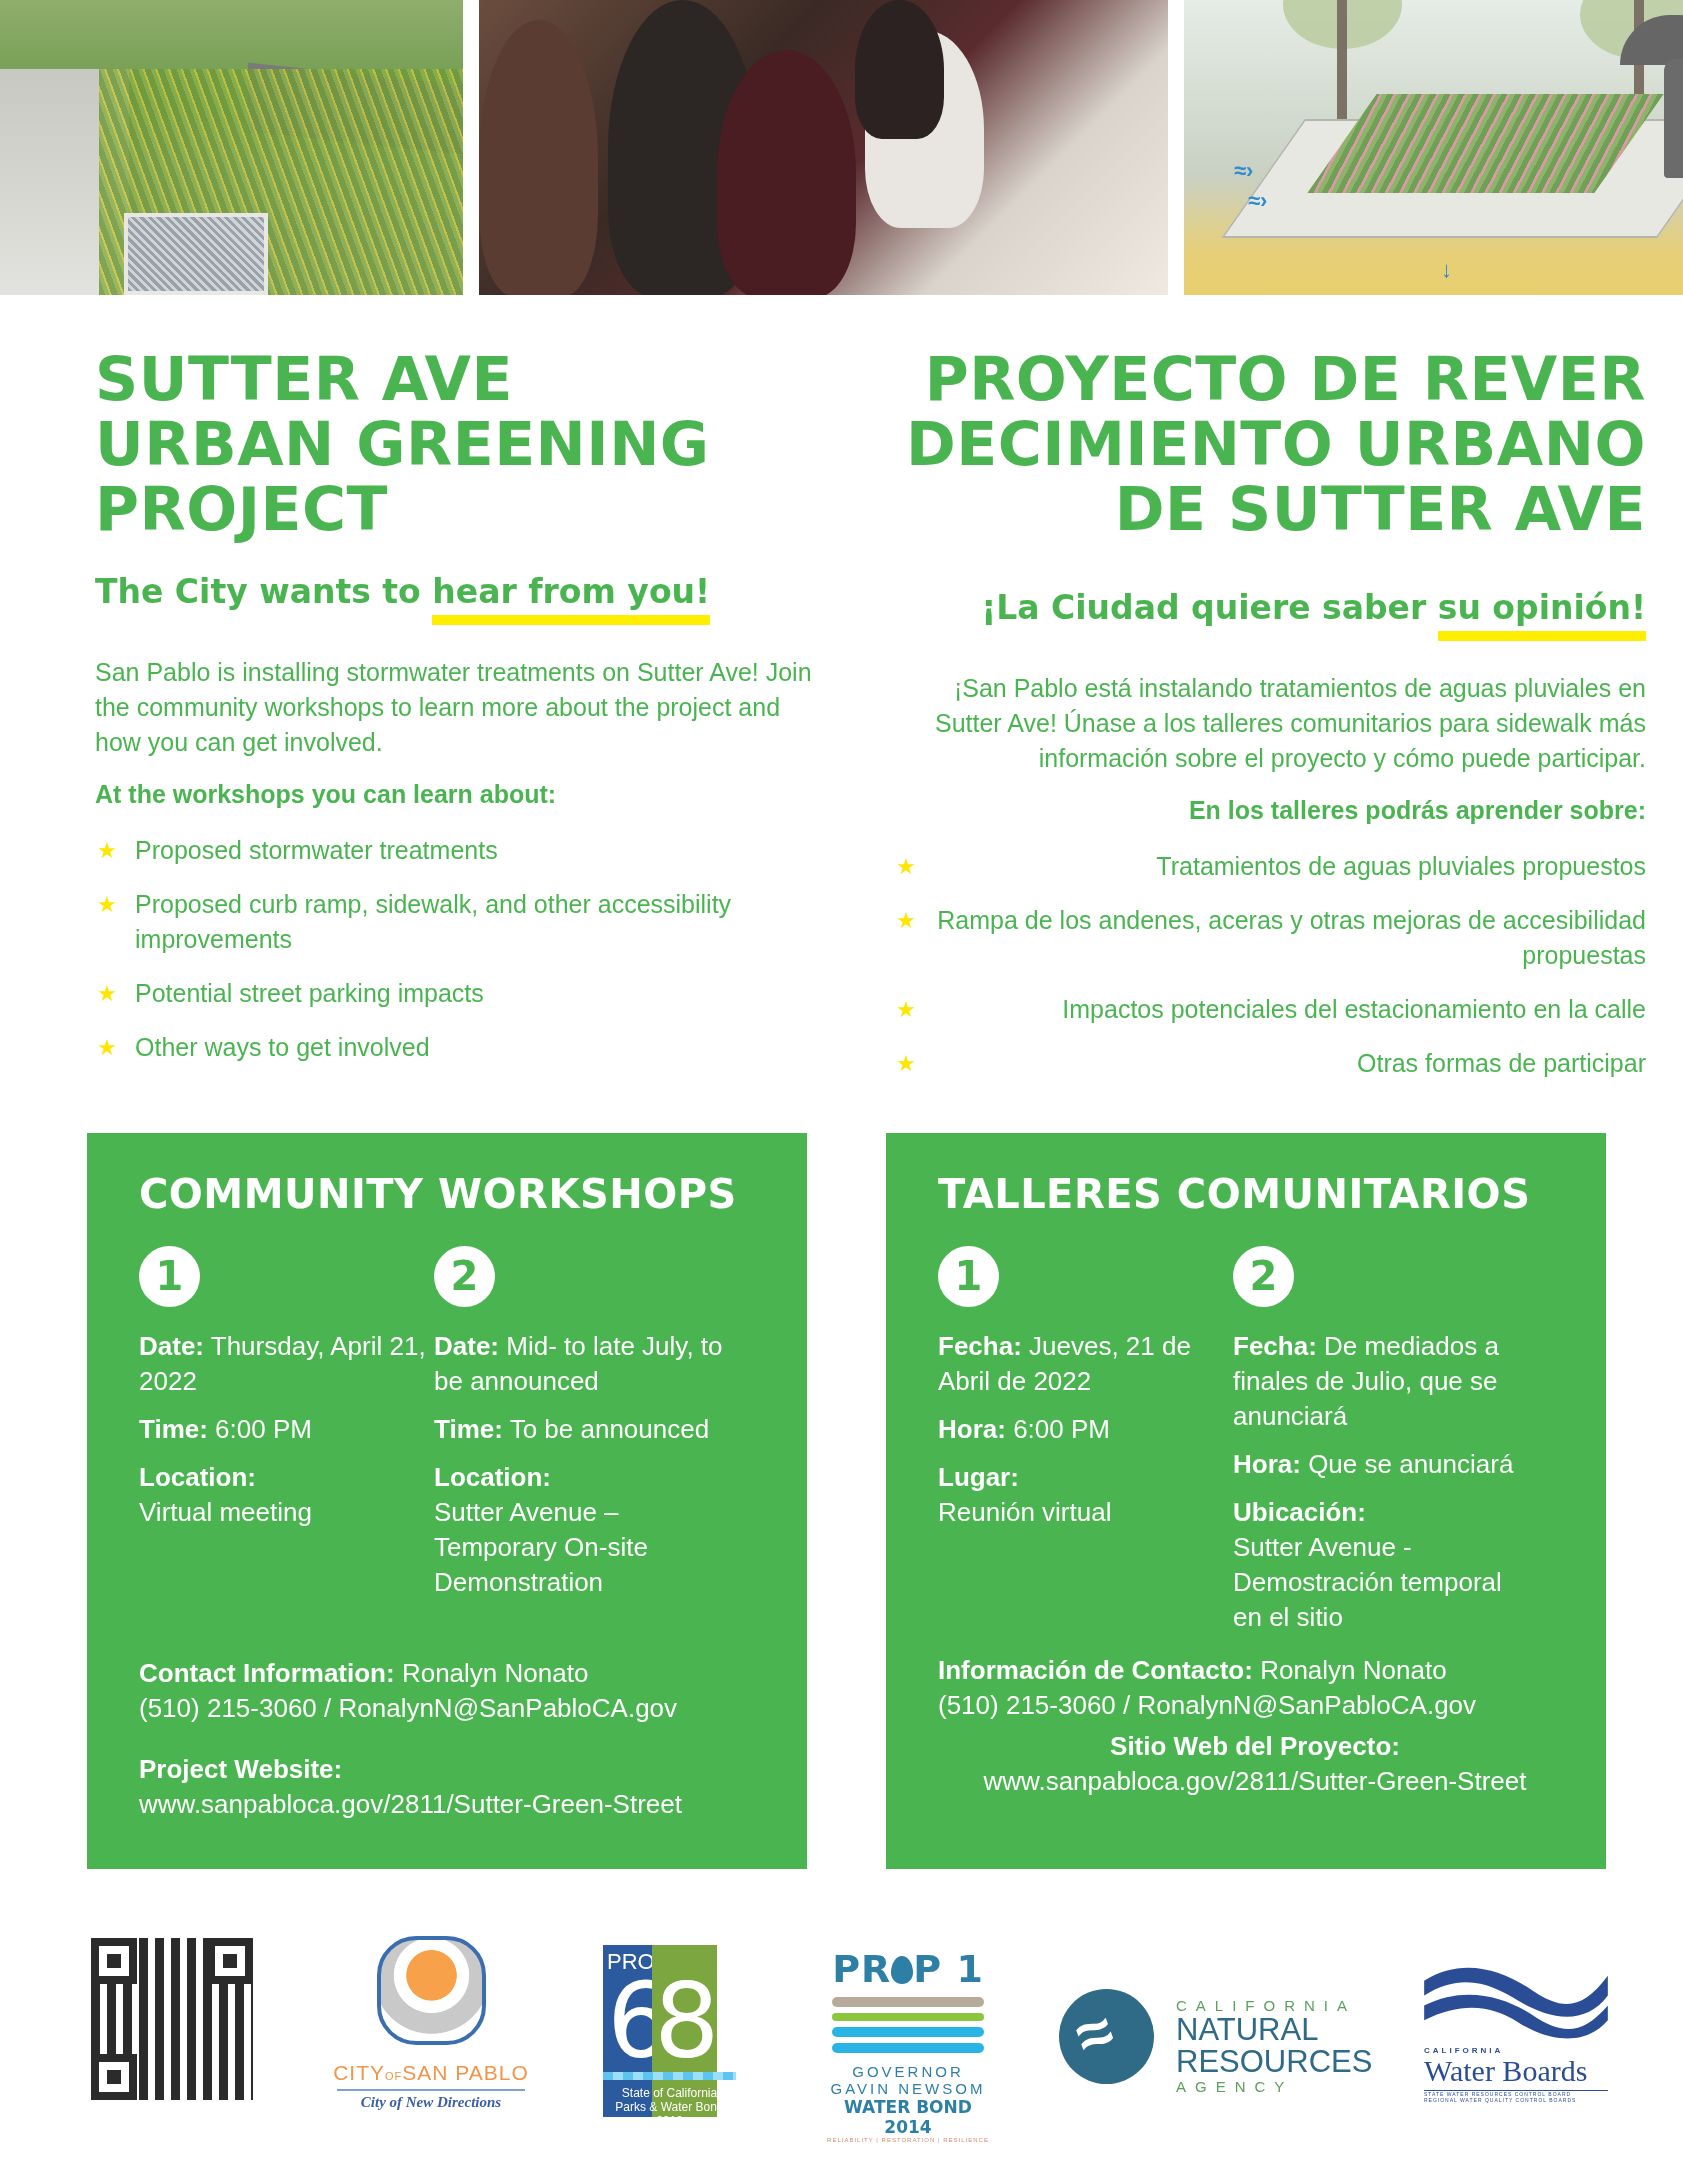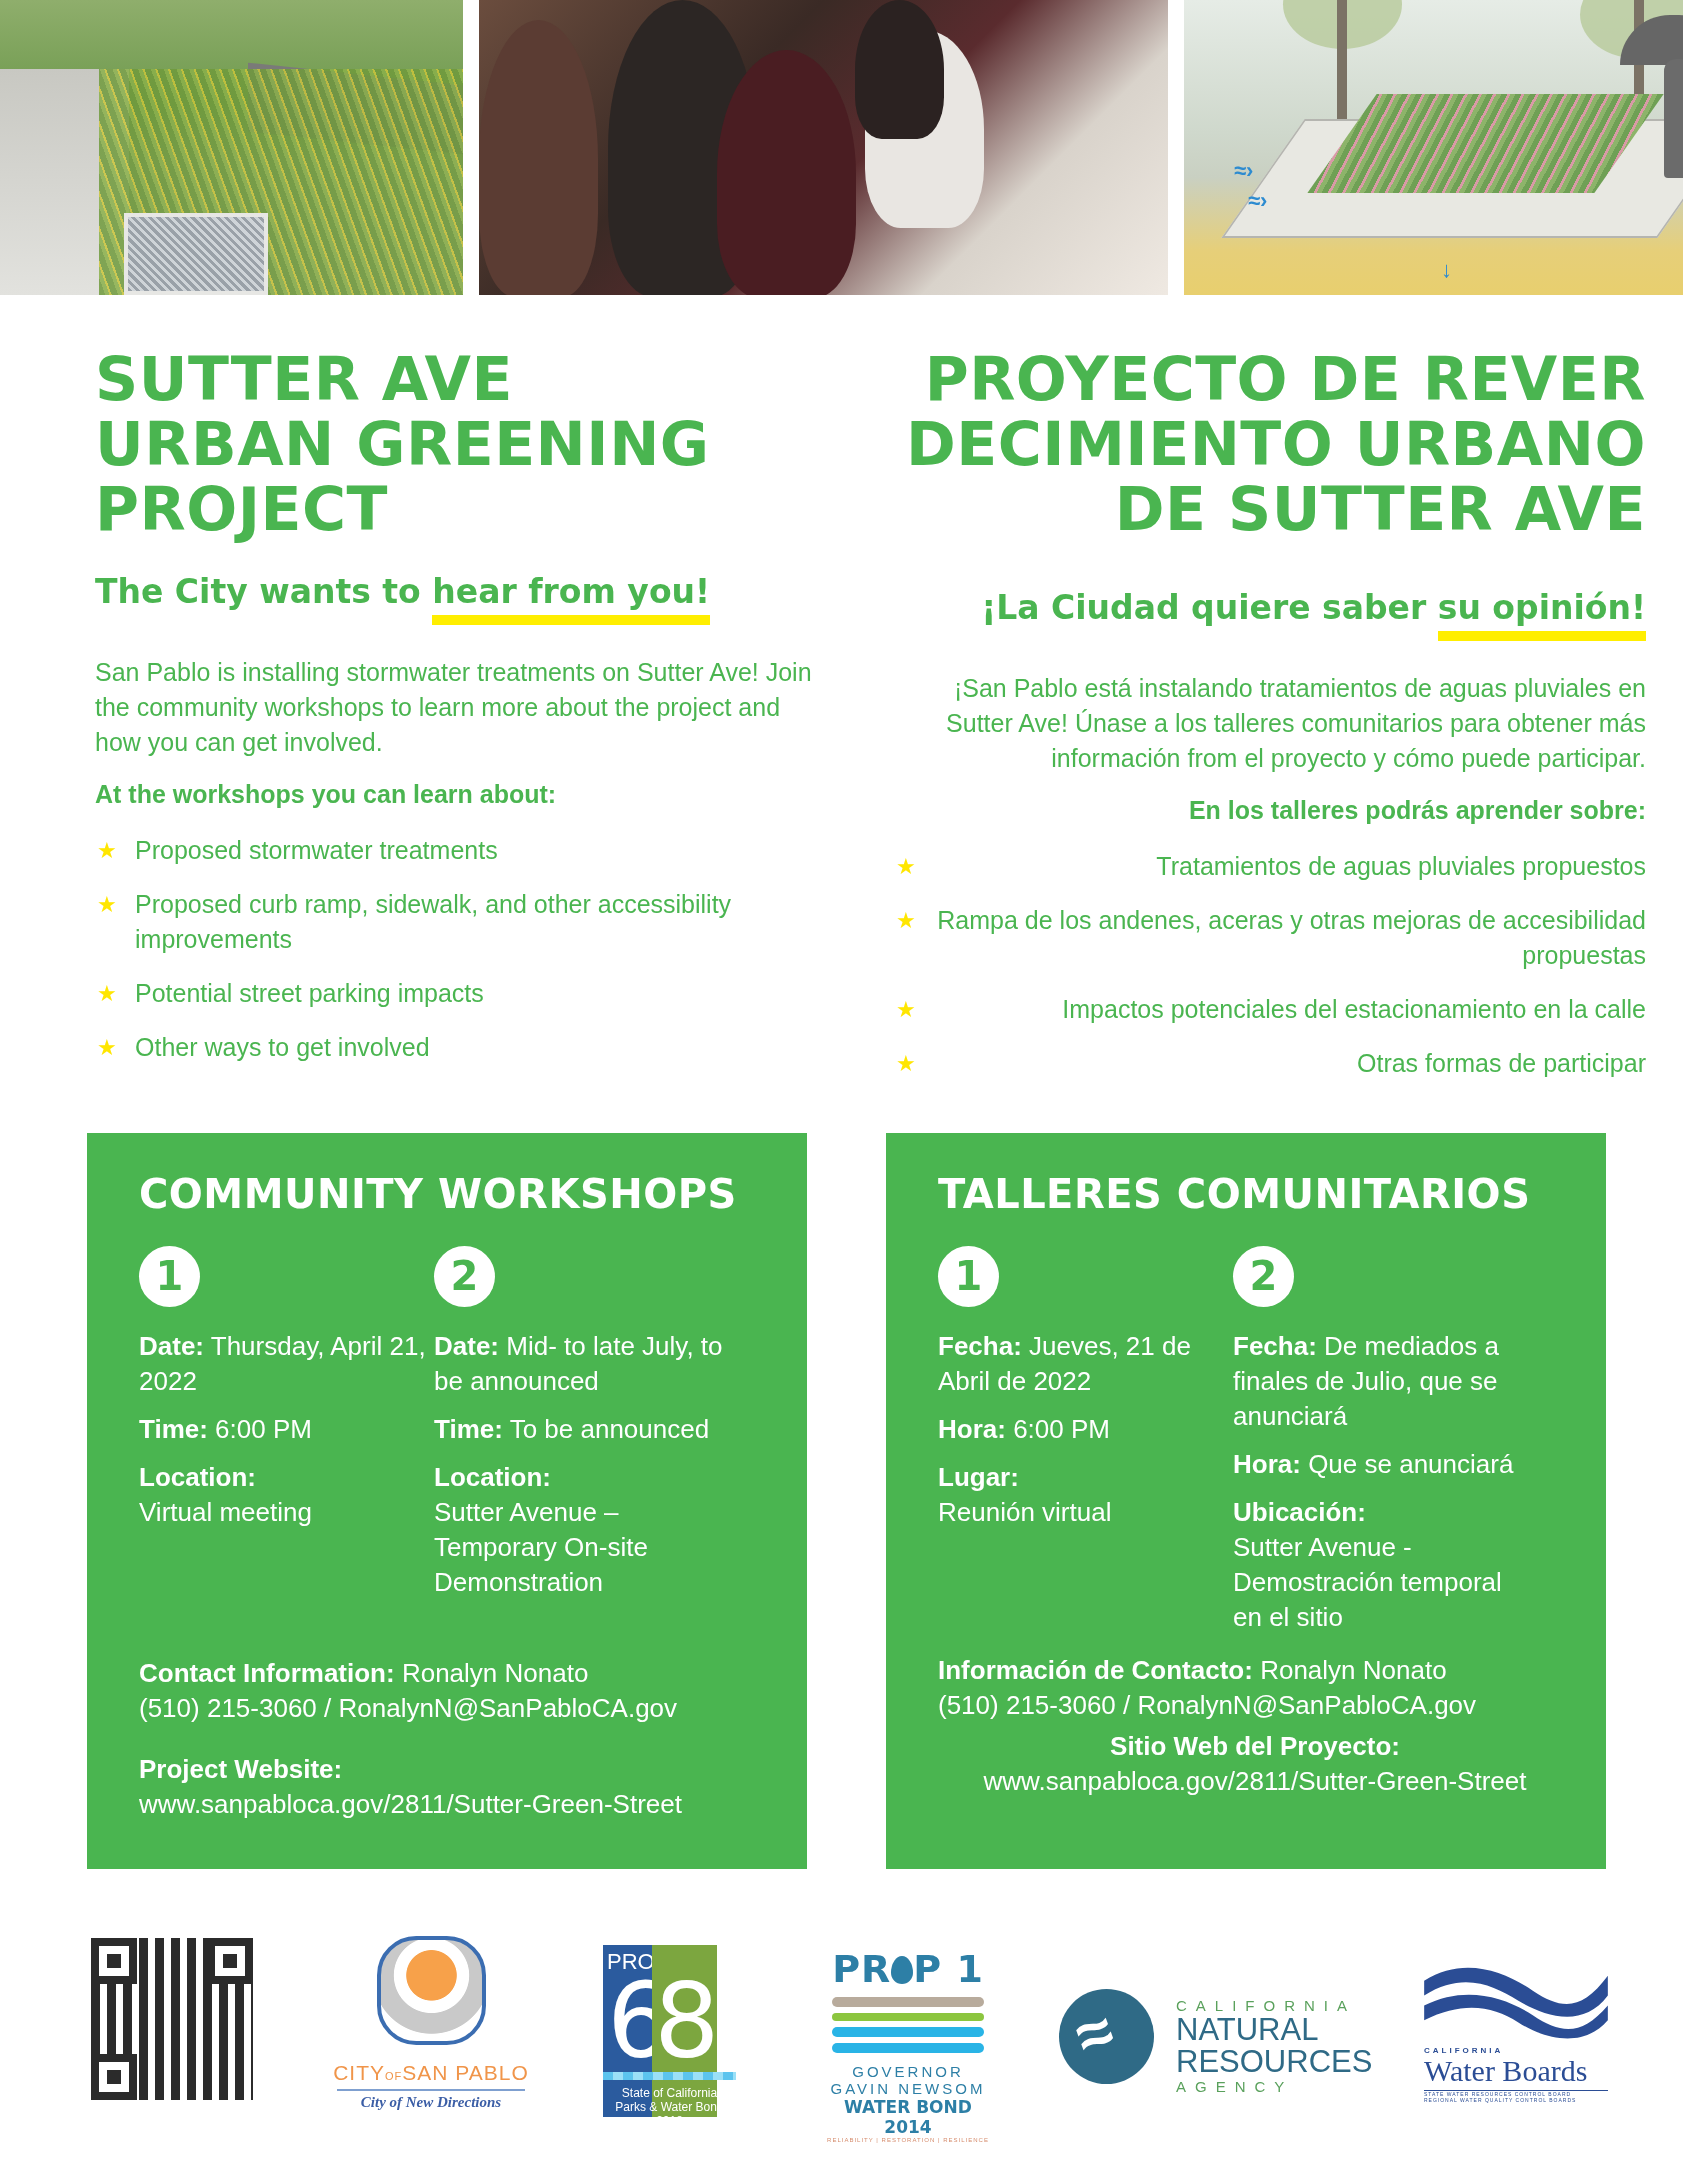--- a/index.html
+++ b/index.html
@@ -160,21 +160,21 @@
   </ul>
 </div>
 
 <div class="col col-es">
   <h1 class="headline">
     <div>PROYECTO DE REVER</div>
     <div>DECIMIENTO URBANO</div>
     <div>DE SUTTER AVE</div>
   </h1>
   <div class="subhead"><span>¡La Ciudad quiere saber </span><span class="ul">su opinión!</span></div>
-  <p class="intro">¡San Pablo está instalando tratamientos de aguas pluviales en Sutter Ave! Únase a los talleres comunitarios para obtener más información from el proyecto y cómo puede participar.</p>
+  <p class="intro">¡San Pablo está instalando tratamientos de aguas pluviales en Sutter Ave! Únase a los talleres comunitarios para sidewalk más información sobre el proyecto y cómo puede participar.</p>
   <div class="learn-title">En los talleres podrás aprender sobre:</div>
   <ul class="bullets">
     <li>
         <span class="star">★</span>
         <span class="text">Tratamientos de aguas pluviales propuestos</span>
       </li>
     <li>
         <span class="star">★</span>
         <span class="text">Rampa de los andenes, aceras y otras mejoras de accesibilidad propuestas</span>
       </li>

